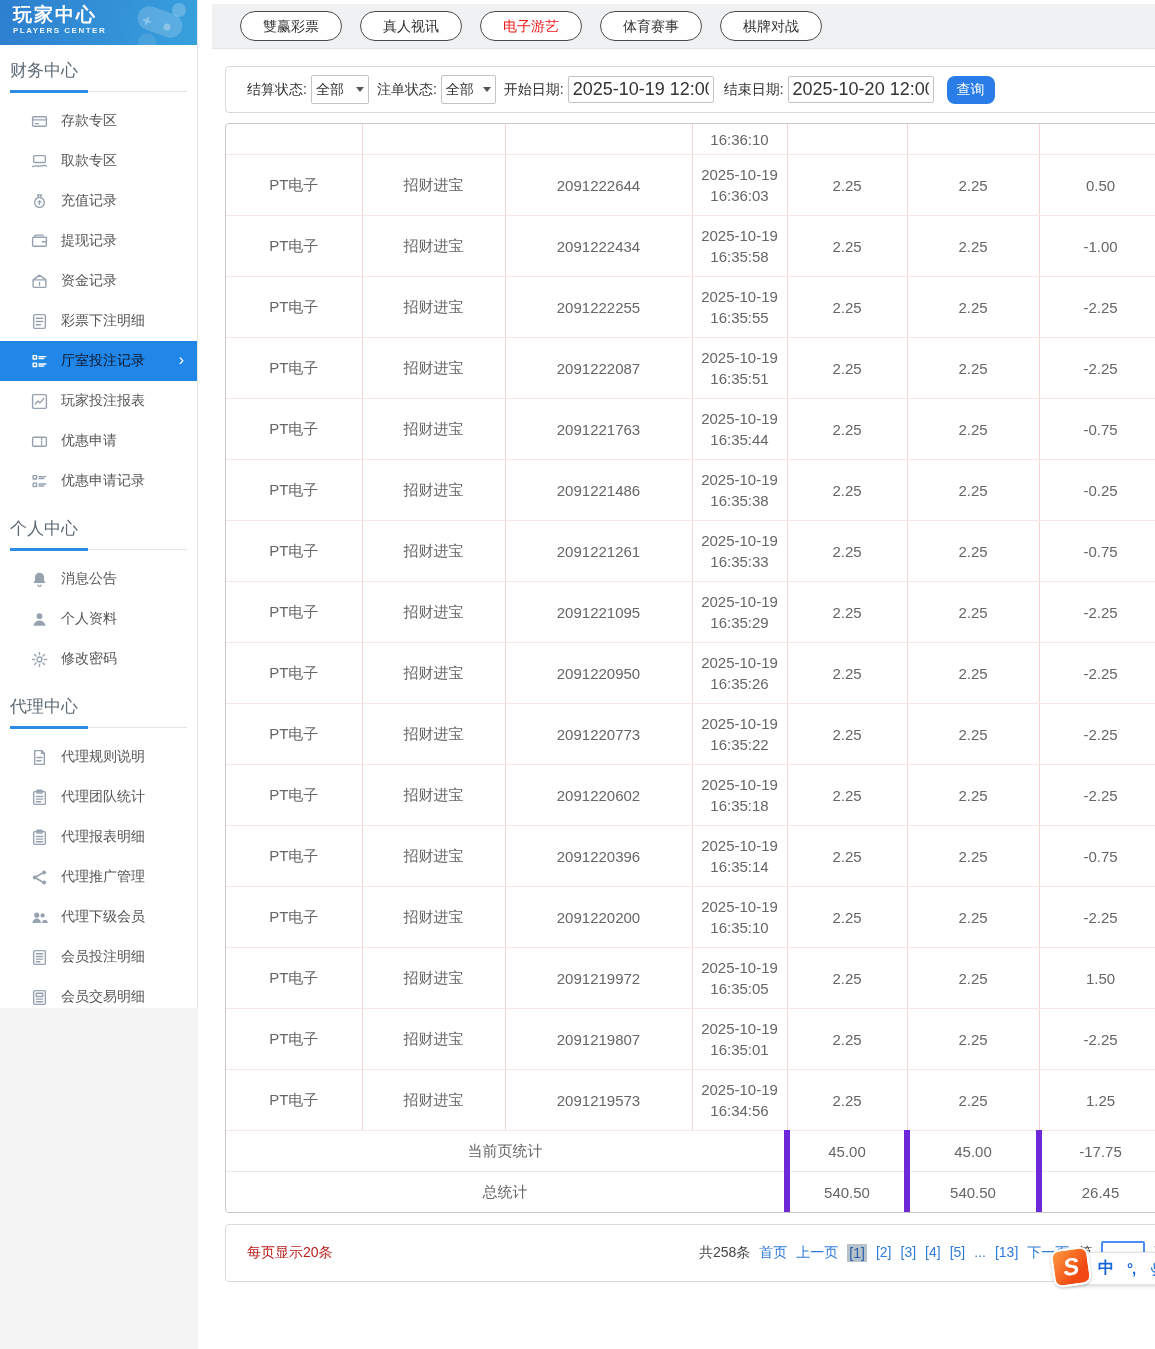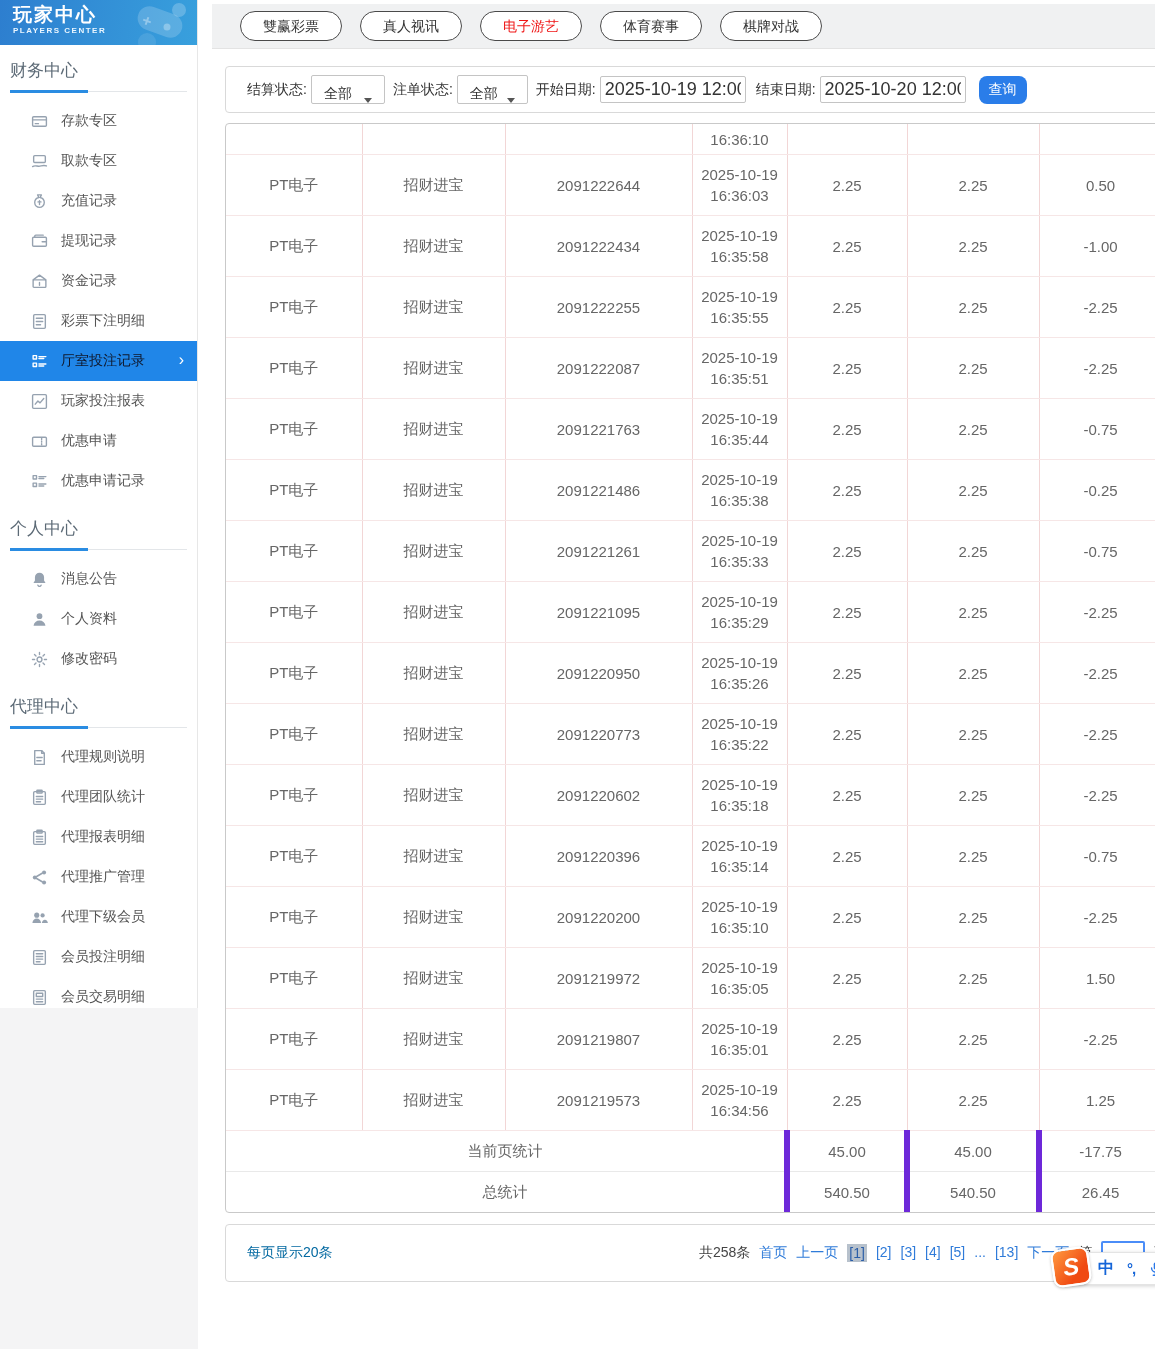--- a/index.html
+++ b/index.html
@@ -28,37 +28,37 @@
   .side-item.active .side-label{color:#0f172a;}
   .side-item.active .side-icon{color:#fff;}
   .chev{position:absolute;right:13px;color:#fff;font-size:16px;line-height:16px;top:11px;}
   
   .main-col{position:absolute;left:212px;top:4px;width:943px;height:1349px;background:#fff;overflow:hidden;}
   .tabbar{height:45px;background:#f0f1f2;border-bottom:1px solid #e3e3e3;display:flex;align-items:center;gap:18px;padding-left:28px;box-sizing:border-box;}
   .tab-pill{background:#fff;border:1px solid #4a4a4a;border-radius:16px;height:30px;padding:0 22px;font-size:14px;color:#333;font-family:inherit;cursor:pointer;line-height:28px;}
   .tab-pill.active{color:#ef1515;}
   .filterbox{margin:17px 0 0 13px;width:936px;height:47px;border:1px solid #d9d9d9;border-radius:4px;display:flex;align-items:center;box-sizing:border-box;padding-left:21px;font-size:14px;color:#333;}
   .flabel{margin-right:4px;}
-  .fselect{border:1px solid #c4c4c4;border-radius:2px;height:27px;display:inline-flex;align-items:flex-end;padding:0 12px;margin-right:8px;background:#fff;cursor:pointer;font-size:14px;color:#333;}
+  .fselect{border:1px solid #c4c4c4;border-radius:2px;height:27px;display:inline-flex;align-items:center;padding:0 4px;margin-right:8px;background:#fff;cursor:pointer;font-size:14px;color:#333;}
   .fselect .caret{width:0;height:0;border-left:4px solid transparent;border-right:4px solid transparent;border-top:5px solid #555;margin-left:9px;}
   .fdate{border:1px solid #c4c4c4;border-radius:2px;height:25px;width:136px;font-size:18px;color:#333;font-family:inherit;padding:0 4px;margin-right:10px;}
   .btn-query{background:#2a7de9;color:#fff;border:none;border-radius:8px;height:28px;width:48px;font-size:14px;font-family:inherit;cursor:pointer;margin-left:3px;}
   
   .tablewrap{margin:10px 0 0 13px;width:936px;border:1px solid #c9c9c9;border-radius:4px;box-sizing:border-box;overflow:hidden;}
   table.bets{border-collapse:collapse;table-layout:fixed;width:934px;font-size:15px;color:#666;}
   table.bets td{text-align:center;vertical-align:middle;border-right:1px solid #f2d6d6;border-bottom:1px solid #f6e6e6;padding:0;}
   table.bets tr.row td{height:60px;}
   table.bets tr.partial td{height:30px;}
   .datecell span{display:block;line-height:21px;}
   tr.stats td{height:40px;border-right:6px solid #6d28d9;border-bottom:1px solid #e9e9e9;}
   tr.stats.first td{border-top:1px solid #d8d8d8;}
   tr.stats.last td{border-bottom:none;}
   
   .pagebox{margin:11px 0 0 13px;width:936px;height:58px;border:1px solid #d9d9d9;border-radius:4px;box-sizing:border-box;position:relative;display:flex;align-items:center;}
-  .page-size{margin-left:21px;font-size:14px;color:#0369a1;}
+  .page-size{margin-left:21px;font-size:14px;color:#b91c1c;}
   .pager-right{position:absolute;left:473px;top:0;height:100%;display:flex;align-items:center;gap:9px;font-size:14px;white-space:nowrap;}
   .pager-right .total{color:#444;}
   .plink{color:#2f7bd9;text-decoration:none;cursor:pointer;}
   .pnum{color:#2f7bd9;cursor:pointer;}
   .pnum.current{background:#b7c1cc;color:#2b5ea8;padding:1px 2px;}
   .pellipsis{color:#2f7bd9;}
   .jump-input{width:36px;height:19px;border:2px solid #4b8df8;border-radius:2px;font-family:inherit;font-size:13px;}
   .jump-text{color:#333;}
   
   .ime-bar{position:absolute;left:851px;top:1248px;width:110px;height:33px;background:#fff;border:1px solid #e4e4e4;border-radius:6px;box-shadow:0 1px 4px rgba(0,0,0,0.18);display:flex;align-items:center;gap:13px;padding-left:34px;box-sizing:border-box;}

